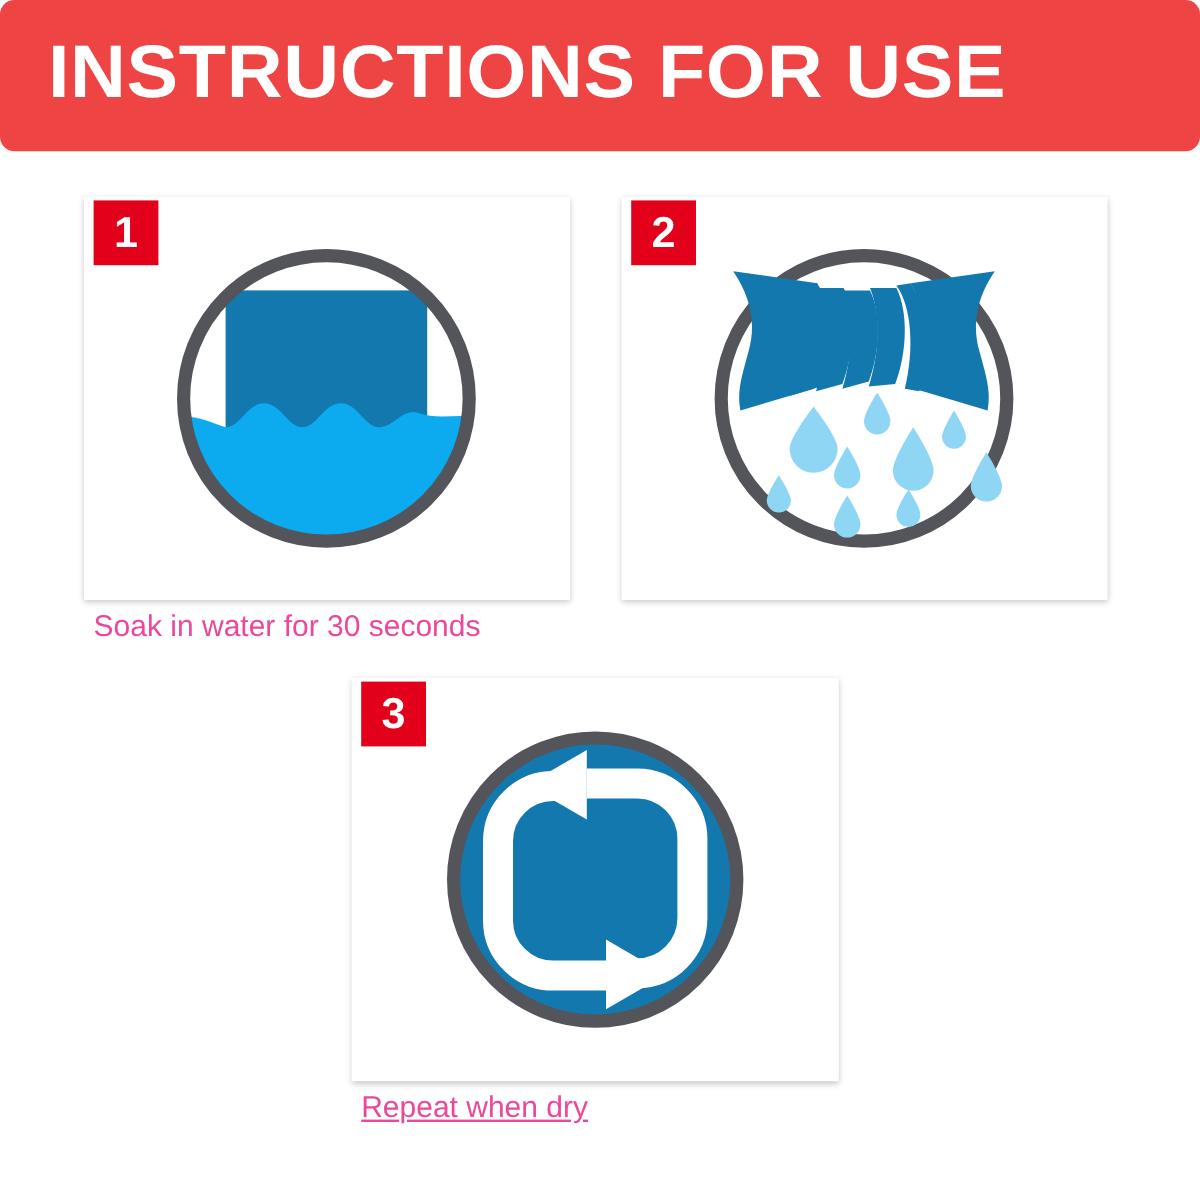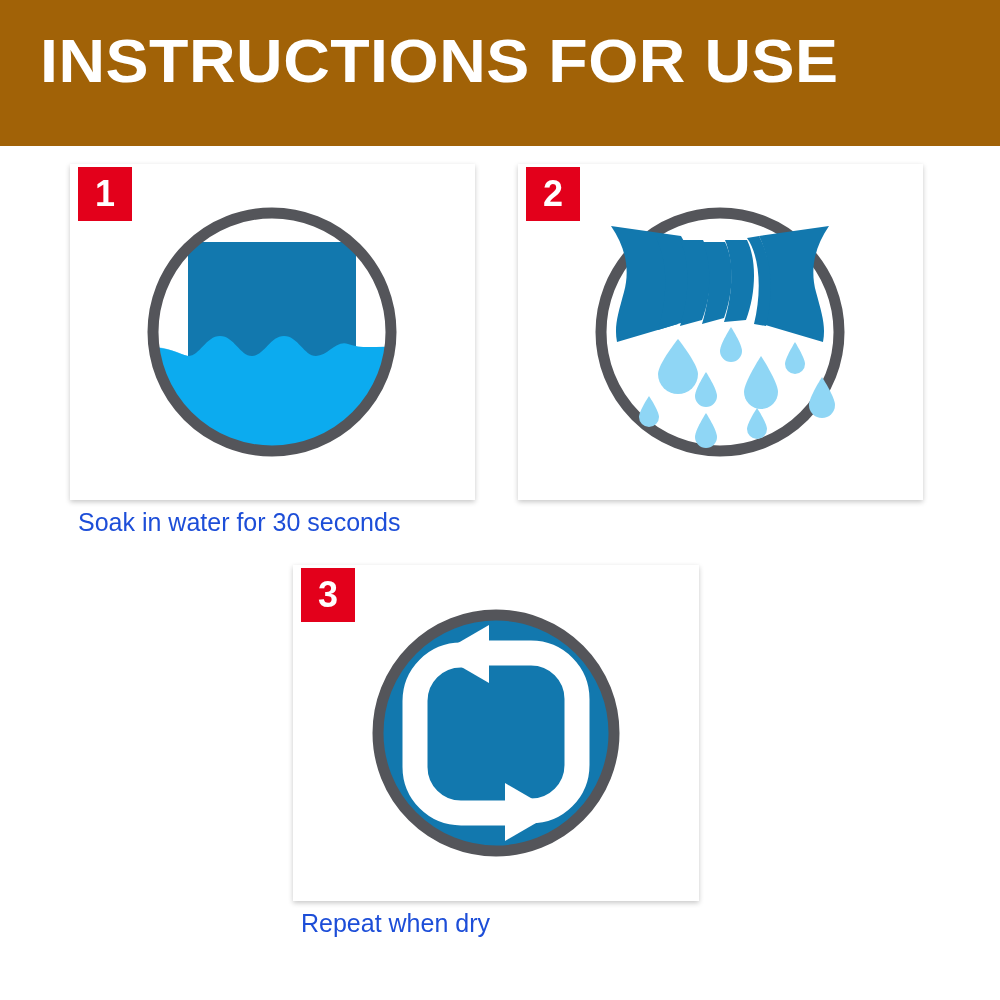--- a/index.html
+++ b/index.html
@@ -7,22 +7,23 @@
     width:1000px;height:1000px;
     background:#ffffff;
     font-family:"Liberation Sans", sans-serif;
     overflow:hidden;
     position:relative;
   }
   #root{position:absolute;left:0;top:0;width:1000px;height:1000px;background:#fff;}
 
   
   .header{
-    position:absolute;left:0;top:0;width:1000px;height:146px;
-    background:#a16207;
+    position:absolute;left:0;top:0;width:1000px;height:126px;
+    background:#ef4444;
+    border-radius:12px;
   }
   .header-title{
     position:absolute;left:40px;top:30px;
     font-family:"Liberation Sans", sans-serif;
     font-weight:bold;
     font-size:62px;
     line-height:62px;
     letter-spacing:0.5px;
     color:#ffffff;
     transform:scaleX(1.04);
@@ -52,26 +53,26 @@
     z-index:5;
   }
 
   .art{position:absolute;left:0;top:0;width:100%;height:100%;}
 
   
   .caption{
     position:absolute;
     font-family:"Liberation Sans", sans-serif;
     font-size:25px;
-    color:#1d4ed8;
+    color:#ec4899;
     white-space:nowrap;
   }
   .cap-1{left:78px;top:508px;}
   .cap-2{left:526px;top:508px;}
-  .cap-3{left:301px;top:909px;}
+  .cap-3{left:301px;top:909px;text-decoration:underline;}
 </style>
 </head>
 <body>
 
 <div id="root">
 
   <div class="header">
     <div class="header-title">INSTRUCTIONS FOR USE</div>
   </div>
 

